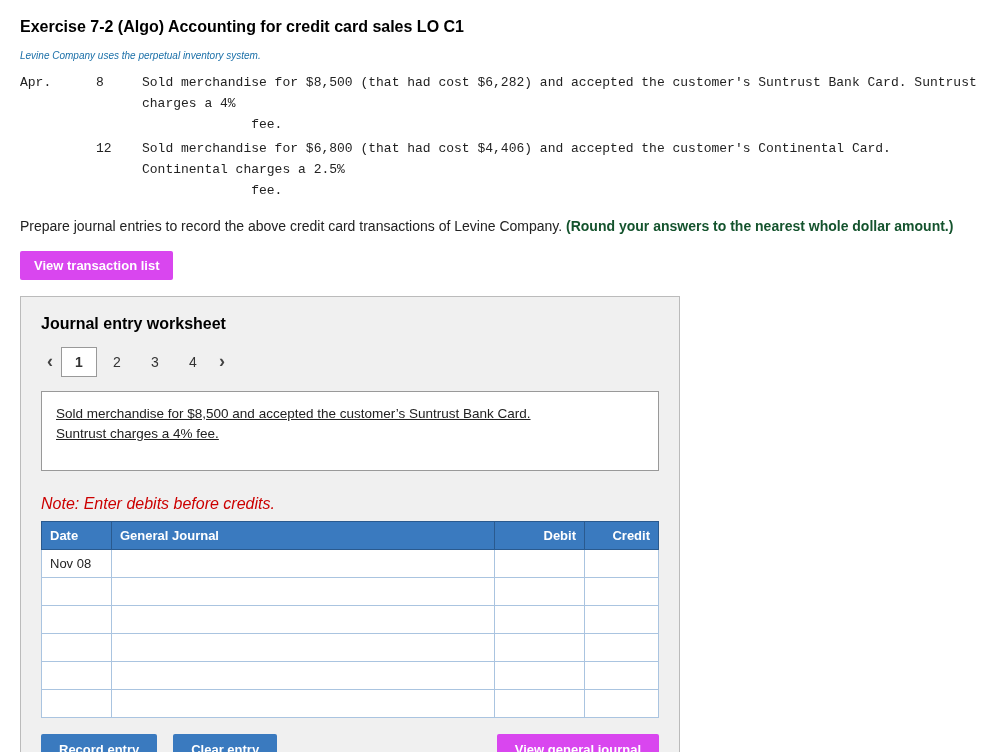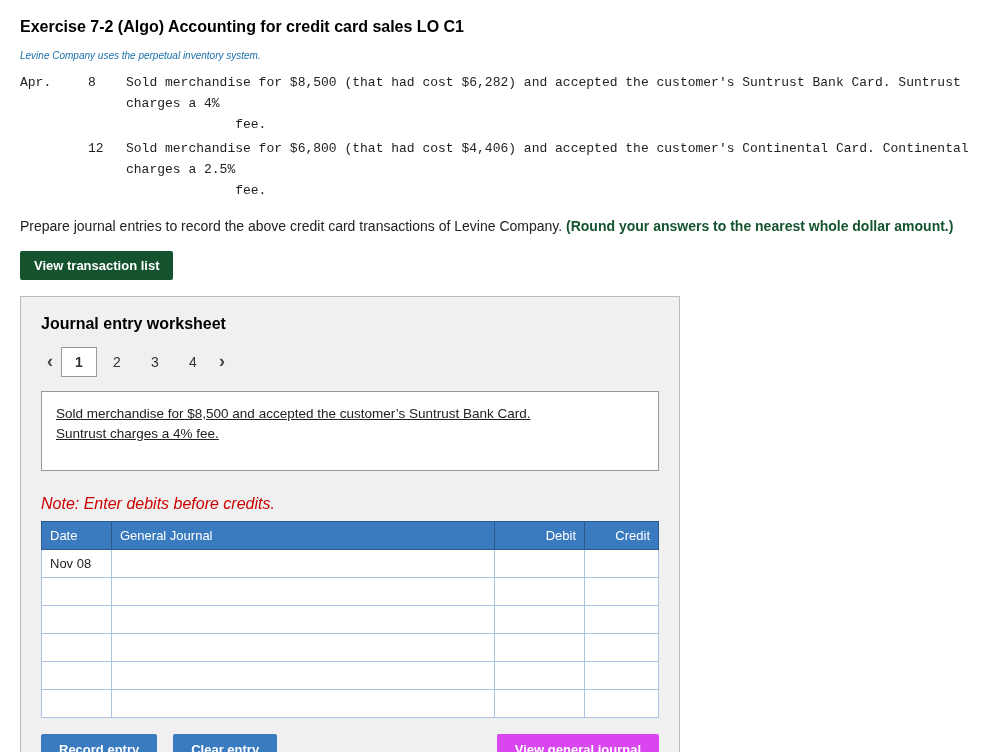--- a/index.html
+++ b/index.html
@@ -24,21 +24,21 @@
     }
     .problem-block {
       font-family: 'Courier New', Courier, monospace;
       font-size: 13px;
       color: #222;
       margin-bottom: 14px;
       line-height: 1.6;
     }
     .problem-block .row {
       display: flex;
-      gap: 8px;
+      gap: 16px;
     }
     .problem-block .label-col {
       min-width: 60px;
       color: #222;
     }
     .problem-block .num-col {
       min-width: 30px;
       color: #222;
     }
     .problem-block .text-col {
@@ -48,21 +48,21 @@
       font-size: 14px;
       color: #222;
       margin-bottom: 14px;
       line-height: 1.5;
     }
     .instruction-text .bold-red {
       color: #14532d;
       font-weight: bold;
     }
     .btn-view-transaction {
-      background-color: #14532d;
+      background-color: #d946ef;
       color: #fff;
       border: none;
       padding: 7px 14px;
       font-size: 13px;
       font-weight: bold;
       cursor: pointer;
       margin-bottom: 16px;
       border-radius: 2px;
     }
     .worksheet-container {
@@ -132,21 +132,21 @@
       margin-bottom: 16px;
       background: #fff;
     }
     .journal-table thead tr {
       background: #3a7abf;
       color: #fff;
     }
     .journal-table thead th {
       padding: 6px 8px;
       font-size: 13px;
-      font-weight: normal;
+      font-weight: bold;
       text-align: left;
       border: 1px solid #2a5a8f;
     }
     .journal-table thead th.center {
       text-align: right;
     }
     .journal-table tbody tr {
       border-bottom: 1px solid #aac4e0;
     }
     .journal-table tbody td {

